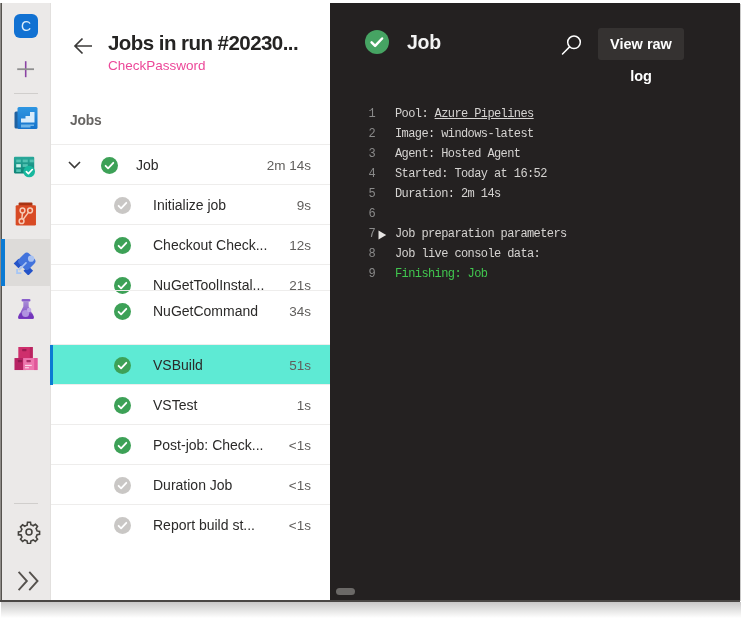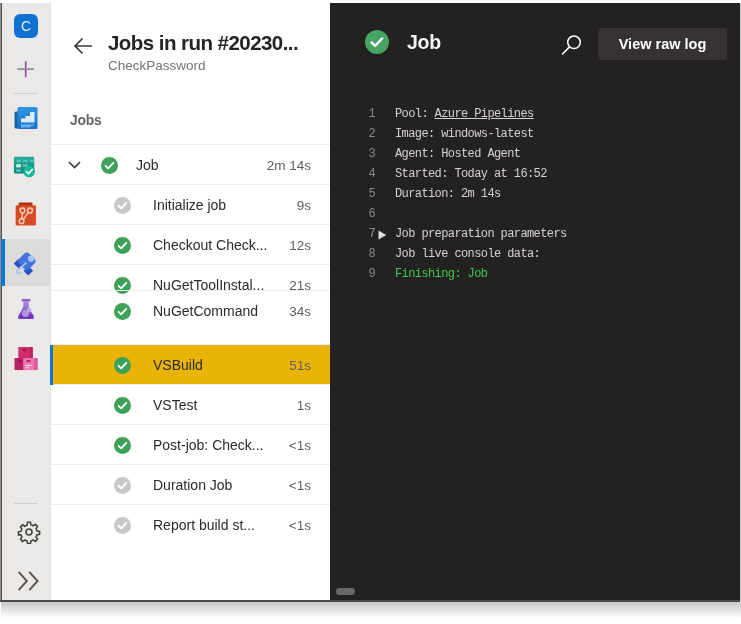--- a/index.html
+++ b/index.html
@@ -20,31 +20,31 @@
   #middle{position:absolute;left:51px;top:3px;width:247px;height:597px;background:#ffffff;}
   #dark{position:absolute;left:330px;top:3px;width:410px;height:597px;background:#242121;}
   
   .sicon{position:absolute;left:12px;width:24px;height:24px;}
   #selblock{position:absolute;left:0;top:236px;width:48px;height:47px;background:#dddbd9;}
   #selbar{position:absolute;left:1px;top:239px;width:4px;height:47px;background:#0b7ad3;z-index:6;}
   .sdiv{position:absolute;left:12px;width:24px;height:1px;background:#d0cecc;}
   
   #title{position:absolute;left:57px;top:28px;width:200px;font-size:20.5px;font-weight:700;
          color:#252423;letter-spacing:-0.55px;white-space:nowrap;}
-  #subtitle{position:absolute;left:57px;top:55px;font-size:13.5px;color:#737373;}
+  #subtitle{position:absolute;left:57px;top:55px;font-size:13.5px;color:#ec4899;}
   #jobslbl{position:absolute;left:19px;top:110px;font-size:13.8px;font-weight:700;color:#666462;letter-spacing:-0.2px;}
   .row{position:absolute;left:0;width:279px;height:40px;border-top:1px solid #eeedec;}
   .rowname{position:absolute;left:102px;top:12px;font-size:14px;color:#2b2a29;white-space:nowrap;}
   .rowtime{position:absolute;right:19px;top:13px;font-size:13.5px;color:#605e5c;}
   .circ{position:absolute;width:17px;height:17px;border-radius:50%;top:12px;}
   .green{background:#3da157;}
   .gray{background:#c9c7c5;}
   
   #dtitle{position:absolute;left:77px;top:28px;font-size:19.5px;font-weight:700;color:#f3f3f3;letter-spacing:-0.3px;}
-  #rawbtn{position:absolute;left:268px;top:25px;width:129px;height:32px;background:#353231;
+  #rawbtn{position:absolute;left:268px;top:25px;width:86px;height:32px;background:#353231;
           border-radius:3px;color:#fdfdfd;font-size:14.5px;font-weight:700;text-align:center;
           line-height:32px;}
   .logline{position:absolute;left:0;width:410px;height:20px;font-family:"Liberation Mono",monospace;
            font-size:12px;letter-spacing:-0.6px;line-height:20px;color:#d5d3d1;white-space:pre;}
   .lno{position:absolute;width:15px;left:30px;text-align:right;color:#8a8a8a;letter-spacing:-0.6px;}
   .ltxt{position:absolute;left:65px;}
   #pill{position:absolute;left:6px;top:585px;width:19px;height:7px;border-radius:3.5px;background:#6b6967;}
 </style>
 </head>
 <body>
@@ -202,21 +202,21 @@
     <div class="rowname">NuGetToolInstal...</div>
     <div class="rowtime">21s</div>
   </div>
   <div class="row" style="top:287px;">
     <div class="circ green" style="left:63px;"><svg width="17" height="17" viewBox="0 0 17 17">
           <path d="M4.6,8.8 l2.5,2.5 l5.2,-5.5" stroke="#fff" stroke-width="1.8" fill="none" stroke-linecap="round" stroke-linejoin="round"></path>
         </svg></div>
     <div class="rowname">NuGetCommand</div>
     <div class="rowtime">34s</div>
   </div>
-  <div class="row" style="top:341px;background:#eab308;">
+  <div class="row" style="top:341px;background:#5eead4;">
     <div class="circ green" style="left:63px;"><svg width="17" height="17" viewBox="0 0 17 17">
           <path d="M4.6,8.8 l2.5,2.5 l5.2,-5.5" stroke="#fff" stroke-width="1.8" fill="none" stroke-linecap="round" stroke-linejoin="round"></path>
         </svg></div>
     <div class="rowname">VSBuild</div>
     <div class="rowtime">51s</div>
   </div>
   <div class="row" style="top:381px;">
     <div class="circ green" style="left:63px;"><svg width="17" height="17" viewBox="0 0 17 17">
           <path d="M4.6,8.8 l2.5,2.5 l5.2,-5.5" stroke="#fff" stroke-width="1.8" fill="none" stroke-linecap="round" stroke-linejoin="round"></path>
         </svg></div>

